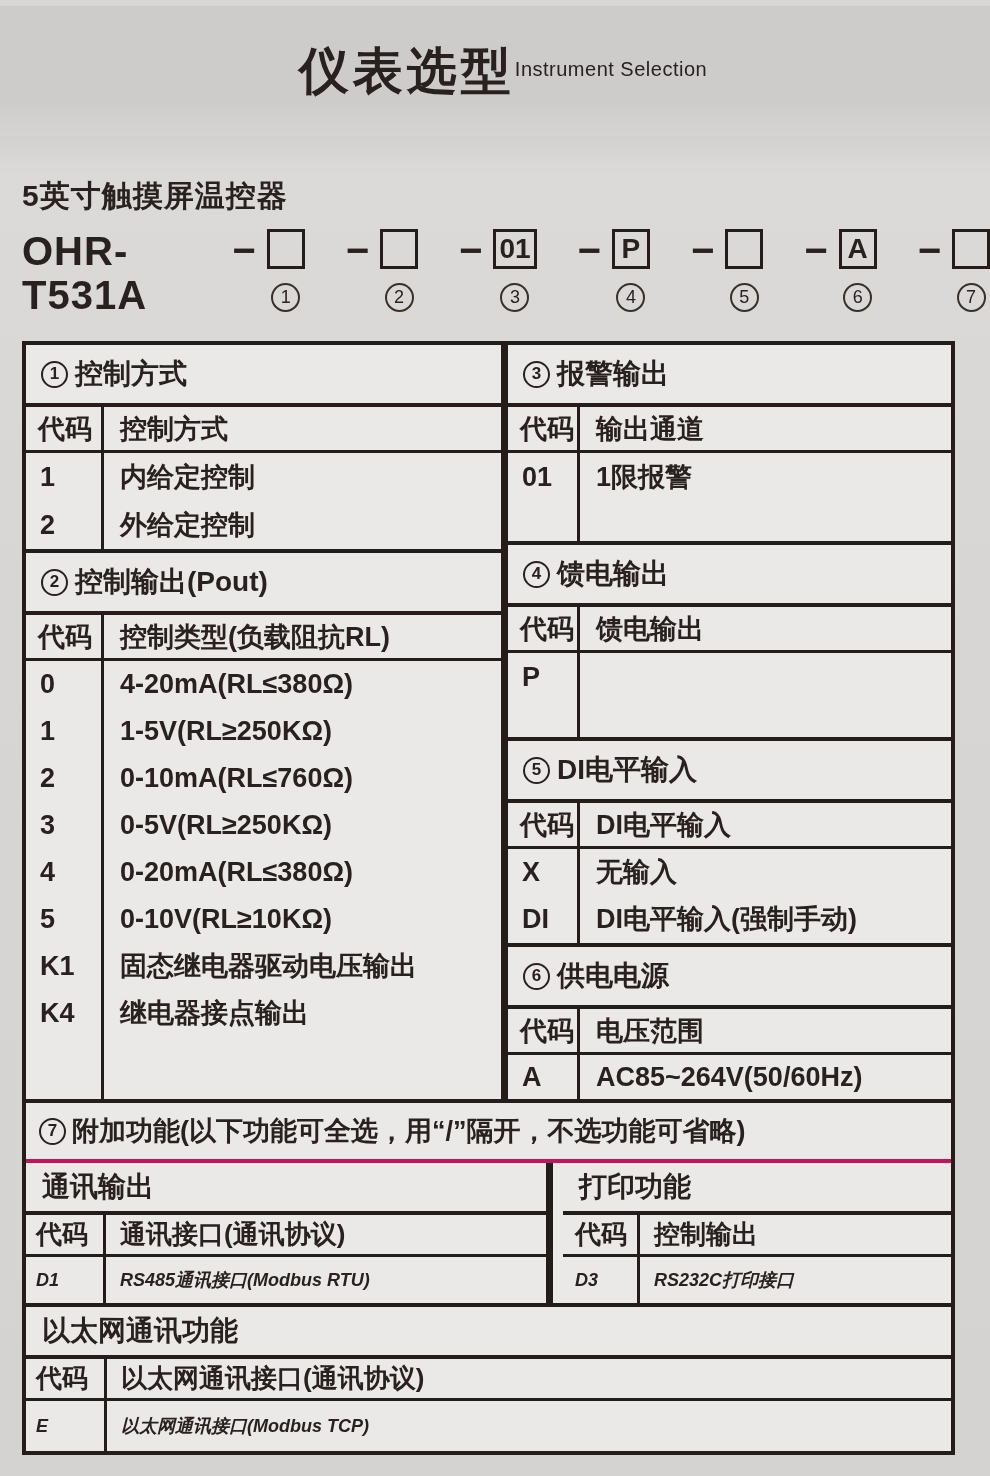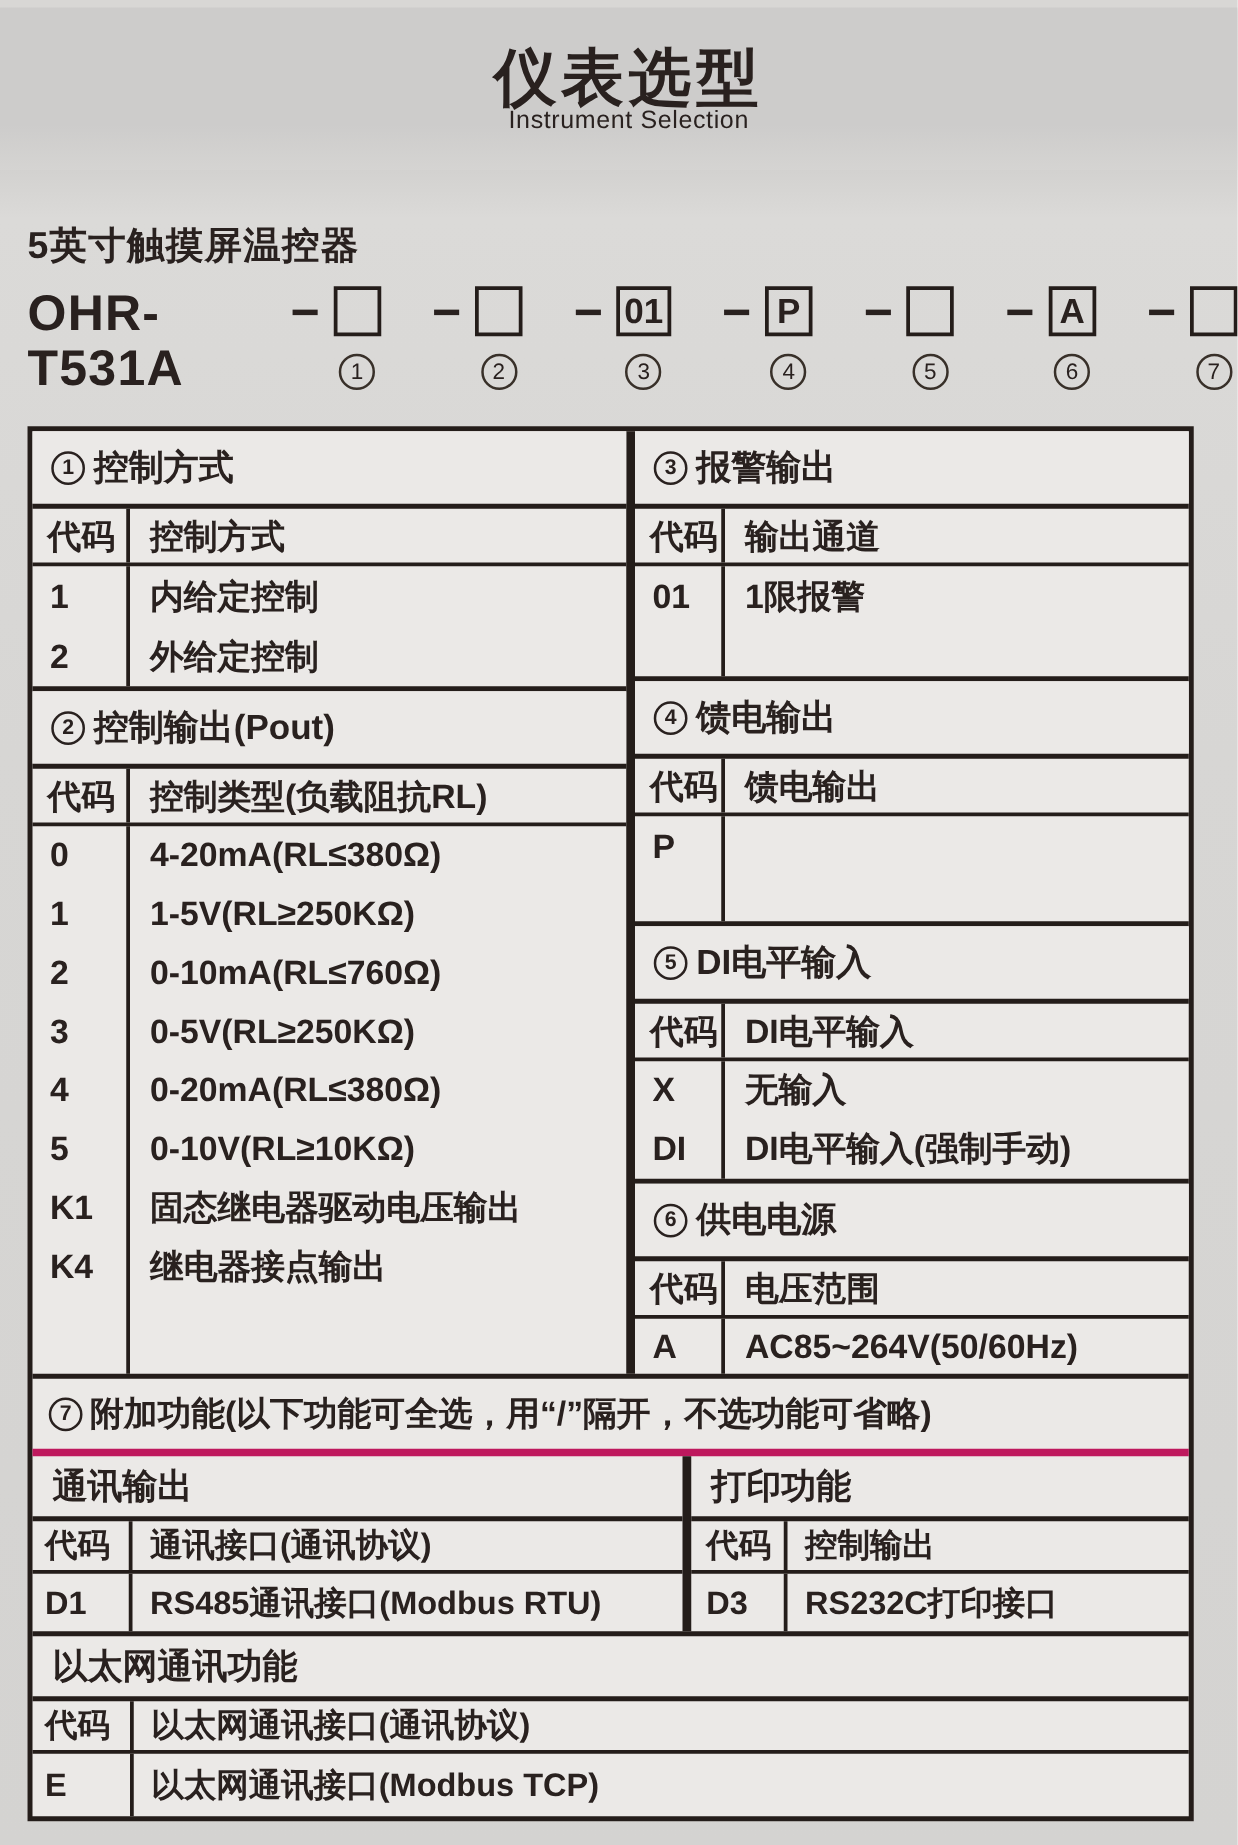--- a/index.html
+++ b/index.html
@@ -8,21 +8,21 @@
     height: 1476px;
     font-family: "Liberation Sans", "DejaVu Sans", sans-serif;
     color: #29211f;
     background: linear-gradient(180deg, #d8d7d5 0px, #d8d7d5 6px, #cecdcb 10px,
                 #cfcecc 120px, #dbdad8 175px, #d7d6d4 600px, #d4d3d1 100%);
     overflow: hidden;
   }
   .title-band {
     margin-top: 6px; height: 130px;
     background: linear-gradient(180deg, #cdcccb 0%, #cdcccb 72%, #d5d4d2 100%);
-    display: flex; flex-direction: column; align-items: center; justify-content: center; padding-left: 16px;
+    display: flex; flex-direction: row; align-items: center; justify-content: center; padding-left: 16px;
   }
   .title-cn { font-size: 50px; font-weight: 700; letter-spacing: 4px; line-height: 54px; }
   .title-en { font-size: 20px; font-weight: 500; margin-top: -4px; letter-spacing: 0.5px; }
 
   .content { padding-left: 22px; }
   .product-name { margin-top: 40px; font-size: 30px; font-weight: 600; letter-spacing: 1px; }
 
   .model-line { display: flex; align-items: flex-start; margin-top: 12px; gap: 30px; }
   .model-prefix { font-size: 40px; font-weight: 600; line-height: 44px; letter-spacing: 1px; }
   .mdash { font-size: 40px; font-weight: 700; line-height: 42px; margin: 0 11px; }
@@ -79,28 +79,28 @@
   .s4 .data-area { min-height: 84px; }
   .s5 .data-area { min-height: 94px; }
   .s5 .dcell { line-height: 47px; }
   .s6 .data-area { min-height: 44px; }
   .s6 .dcell { line-height: 44px; }
 
   
   .s7 { border-top: 4px solid #241d1a; }
   .s7-header { height: 56px; display: flex; align-items: center; gap: 6px;
                padding-left: 13px; font-size: 27px; font-weight: 700; }
-  .s7-cols { display: flex; border-top: 6px solid #be185d; }
+  .s7-cols { display: flex; border-top: 4px solid #be185d; gap: 10px; }
   .s7-left  { width: 527px; border-right: 7px solid #241d1a; }
   .s7-right { flex: 1; }
   .band { height: 52px; display: flex; align-items: center; padding-left: 16px;
           font-size: 28px; font-weight: 600; border-bottom: 4px solid #241d1a; }
   .mini-head { display: flex; height: 42px; border-bottom: 3px solid #241d1a;
                font-size: 26px; font-weight: 600; }
-  .mini-row  { display: flex; height: 46px; font-size: 26px; font-weight: 600; }
+  .mini-row  { display: flex; height: 46px; font-size: 18px; font-weight: 600; font-style: italic; }
   .mini-code { width: 80px; border-right: 3px solid #241d1a;
                display: flex; align-items: center; padding-left: 10px; }
   .s7-right .mini-code { width: 77px; padding-left: 12px; }
   .mini-desc { flex: 1; display: flex; align-items: center; padding-left: 14px; white-space: nowrap; }
   .eth { border-top: 4px solid #241d1a; }
   .eth .band { height: 52px; }
   .eth .mini-code { width: 81px; }
   .eth .mini-row { height: 50px; }
 </style>
 </head>

